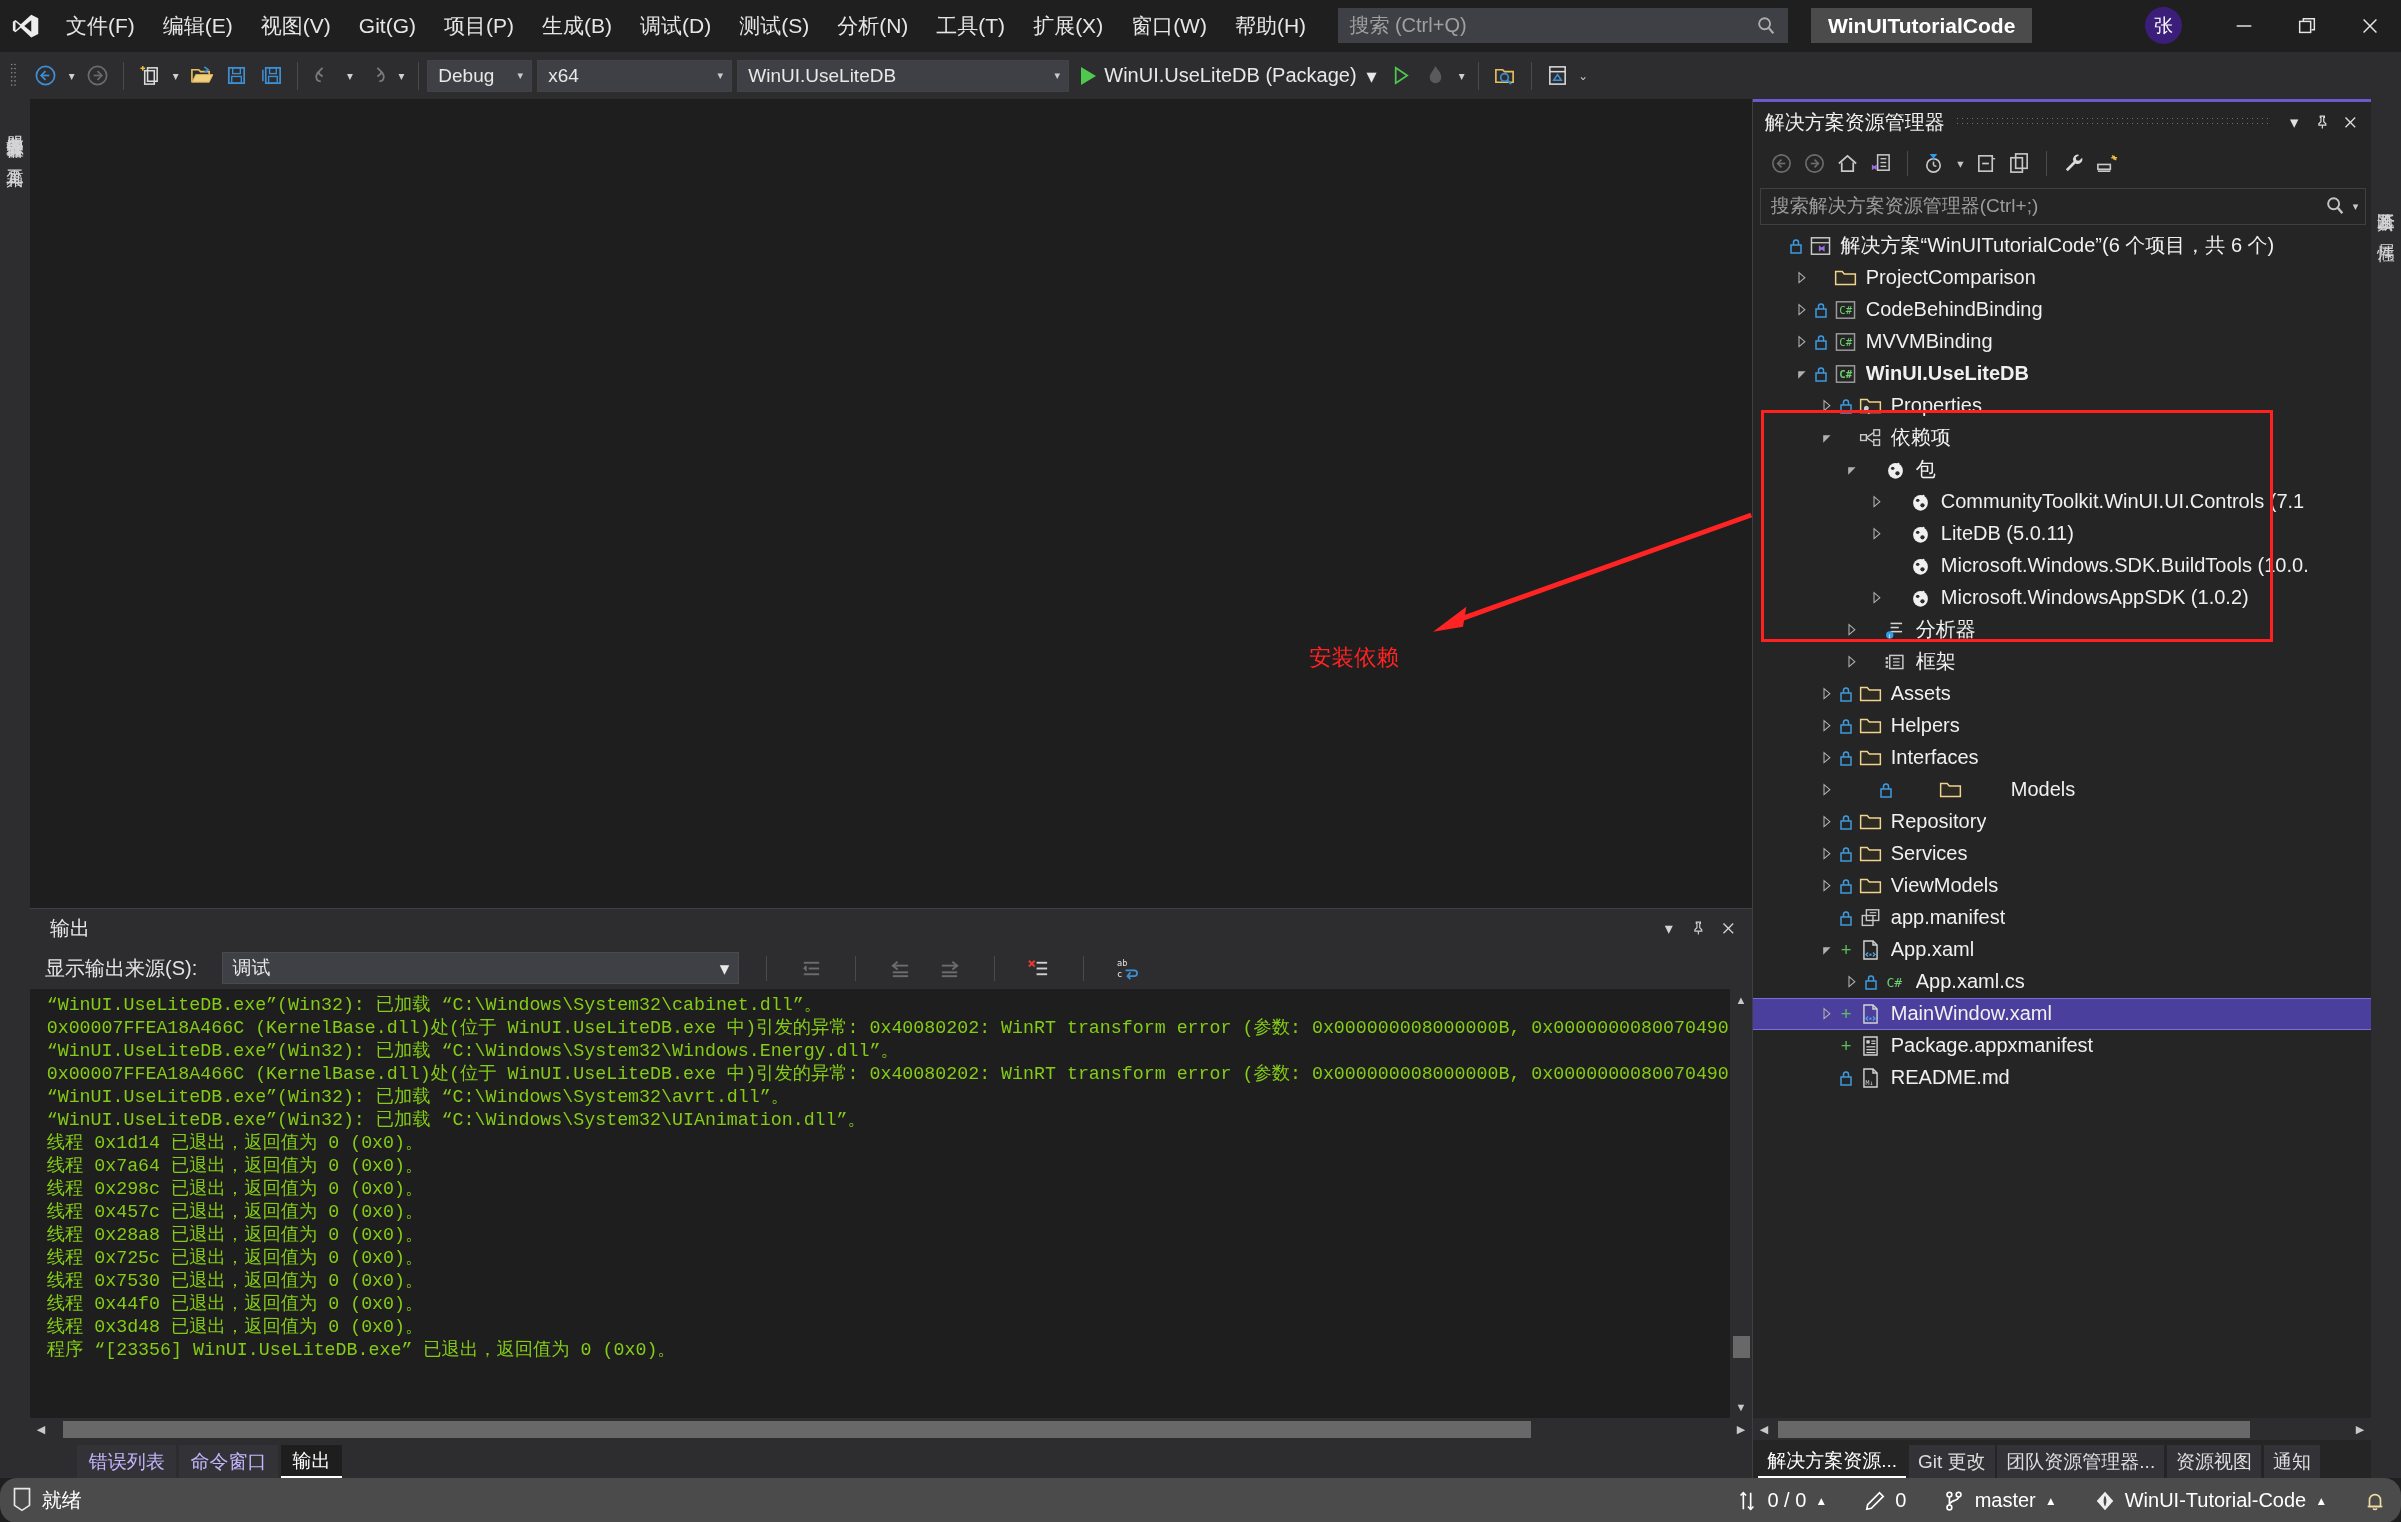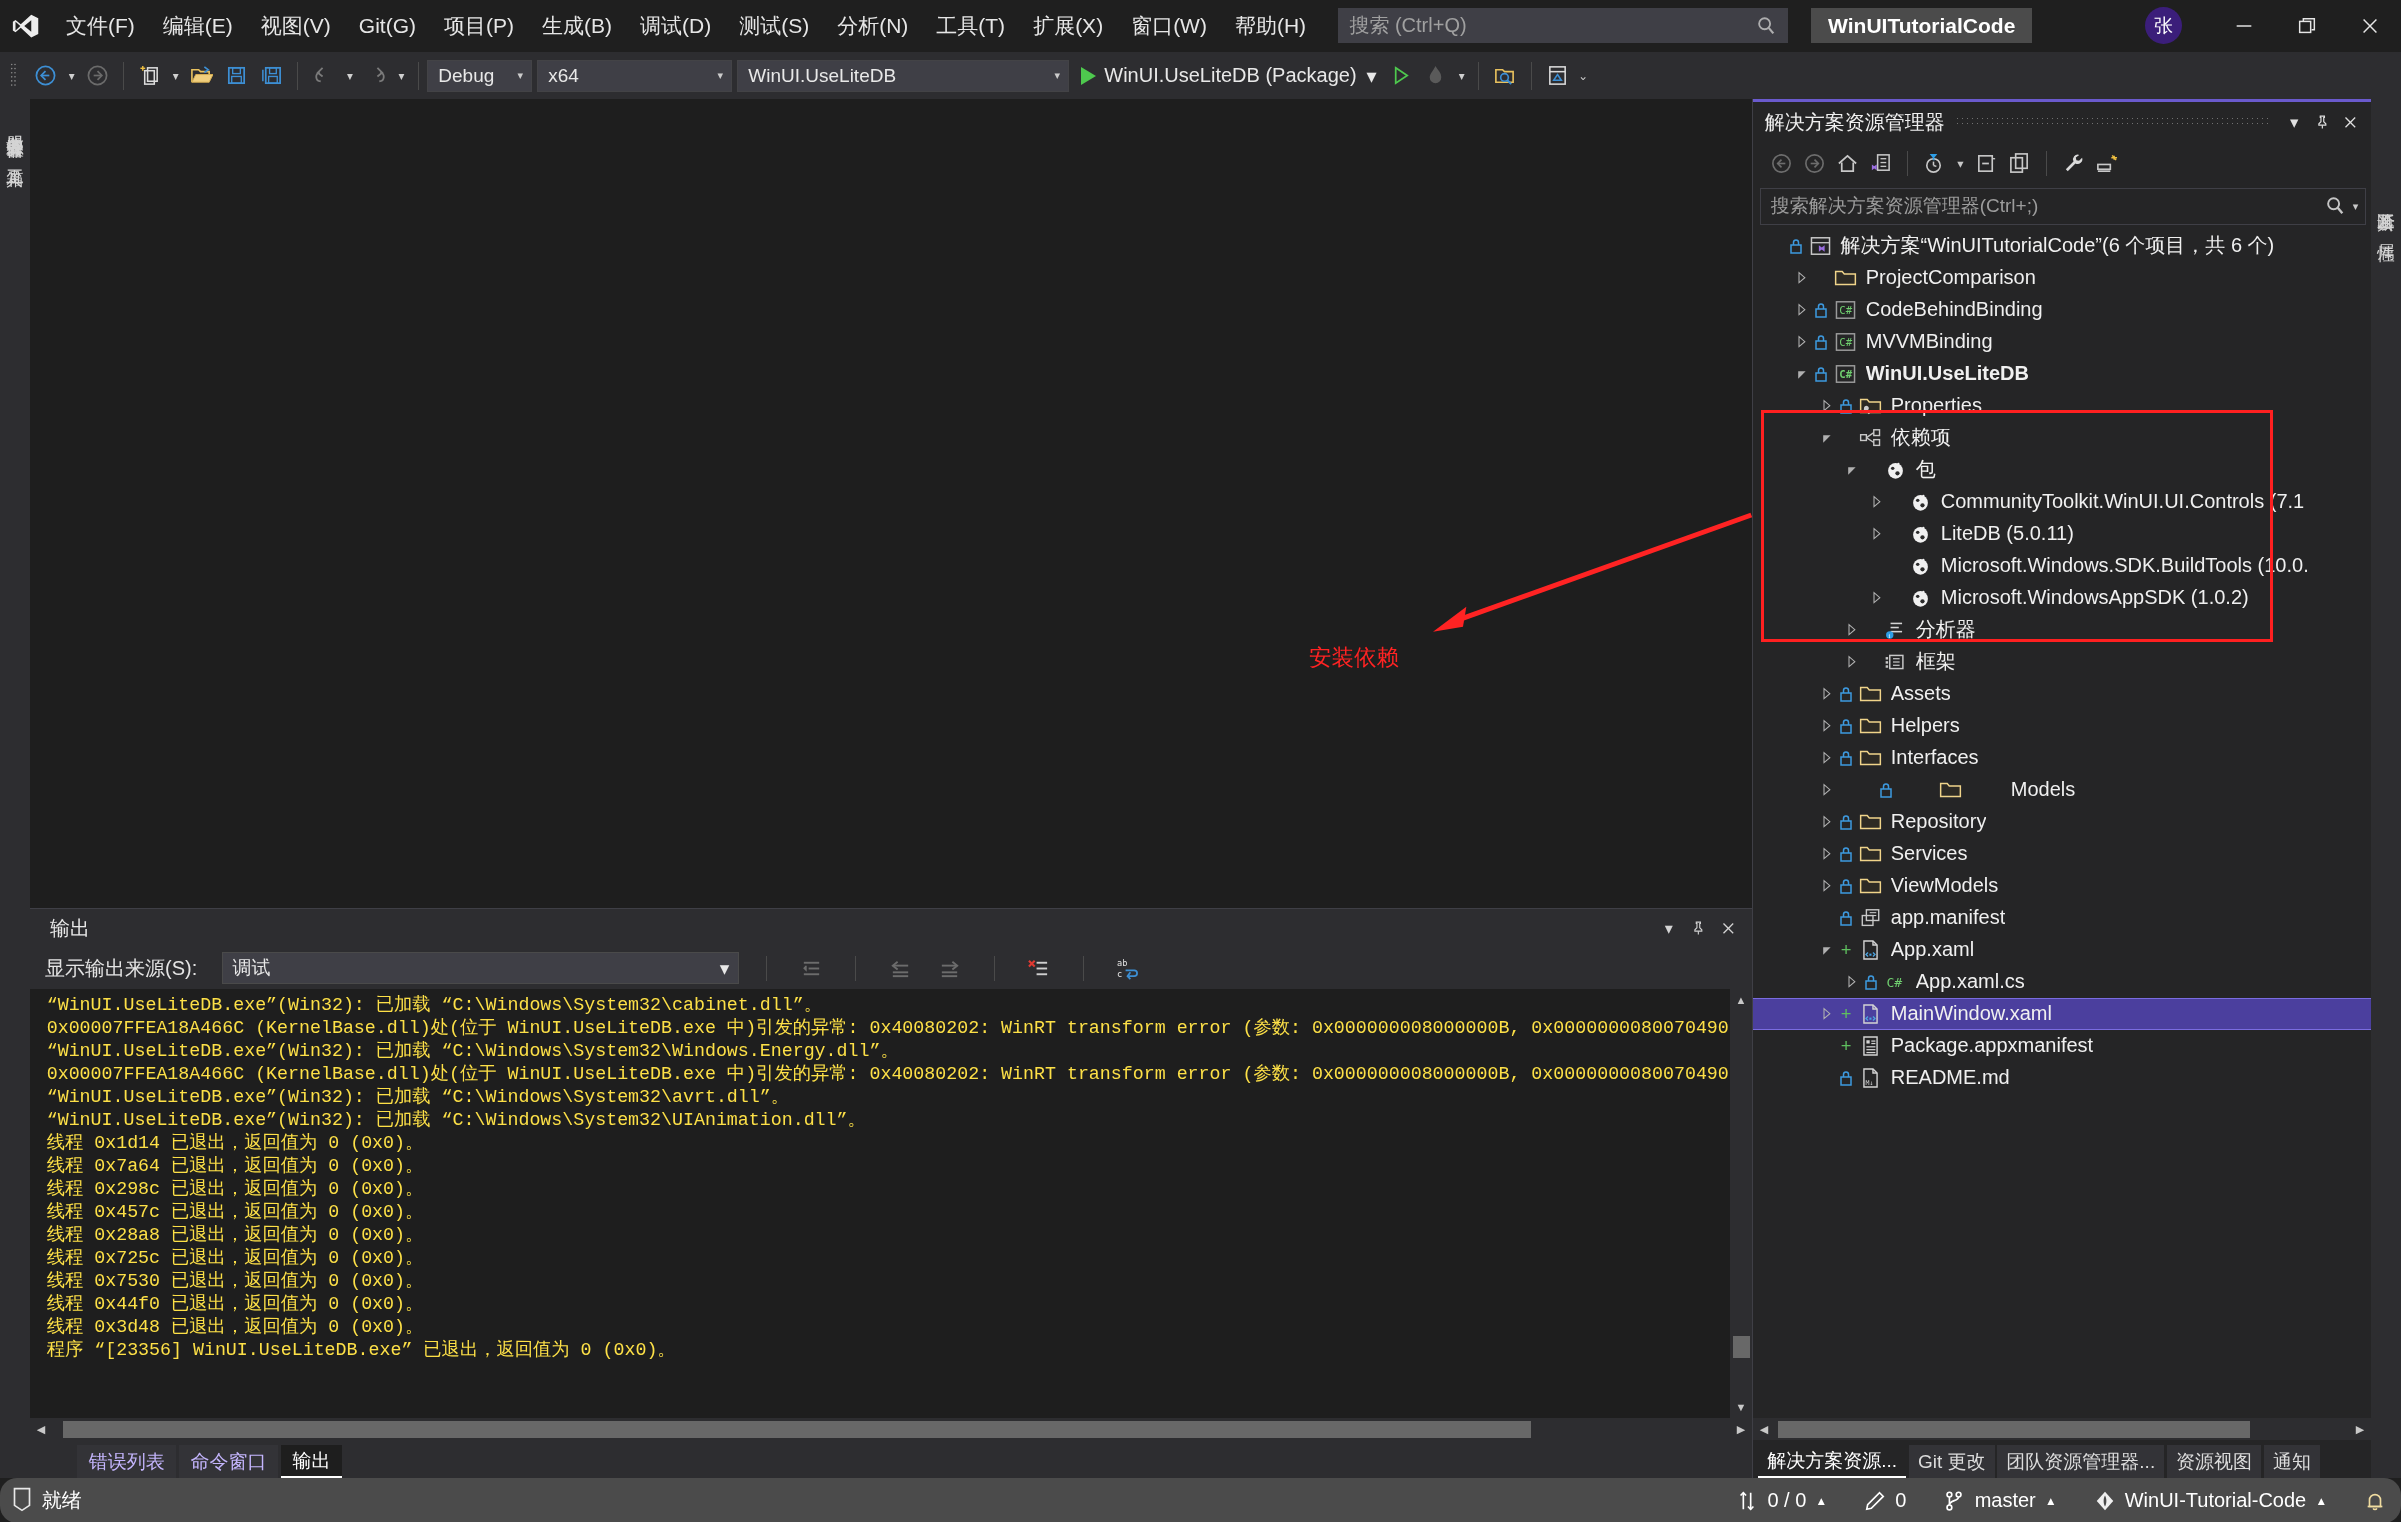--- a/index.html
+++ b/index.html
@@ -85,21 +85,21 @@
   .op-lbl { font-size:20px; color:#e4e4e4; margin-right:8.3px; white-space:nowrap; }
   .op-combo { width: 517px; height:32px; background:#3f3f46; border:0.8px solid #4a4a4a; display:flex; align-items:center;
     padding:0 8.3px 0 10px; font-size:19px; color:#e8e8e8;}
   .op-combo .cb-txt{flex:1;}
   .op-sep { width:0.8px; height:25px; background:#4a4a4a; margin:0 11.7px; }
   .op-icn { width:33px; height:33px; display:flex;align-items:center;justify-content:center; }
   .op-icn svg { width:23px; height:23px; }
   .op-body { flex:1; position:relative; background:#1e1e1e; overflow:hidden; display:flex; }
   .op-text {
     flex:1; padding: 5px 0 0 16.7px; font-family:"Liberation Mono","DejaVu Sans Mono",monospace;
-    font-size: 18.3px; line-height: 23px; color:#fde047; white-space:pre; overflow:hidden;
+    font-size: 18.3px; line-height: 23px; color:#84cc16; white-space:pre; overflow:hidden;
   }
   .op-vscroll { width: 22px; flex:0 0 22px; background:#2d2d30; position:relative; }
   .op-vscroll .thumb { position:absolute; left:2.5px; right:2.5px; background:#686868; height:22px; bottom:60px; }
   .op-vscroll .arw { position:absolute; left:0; right:0; height:22px; display:flex; align-items:center; justify-content:center; color:#c8c8c8; font-size:11px; }
   .op-hscroll { height:22px; flex:0 0 22px; background:#2d2d30; position:relative; display:flex; }
   .op-hscroll .thumb { position:absolute; top:2.5px; bottom:2.5px; left:33px; width:1468px; background:#686868; }
   .op-hscroll .arw { width:22px; display:flex; align-items:center;justify-content:center;color:#c8c8c8;font-size:11px;}
   .op-hscroll .sp { flex:1; }
 
   .bottom-tabs { height:38px; background:#2d2d30; display:flex; align-items:flex-end; padding-left:47px; }

